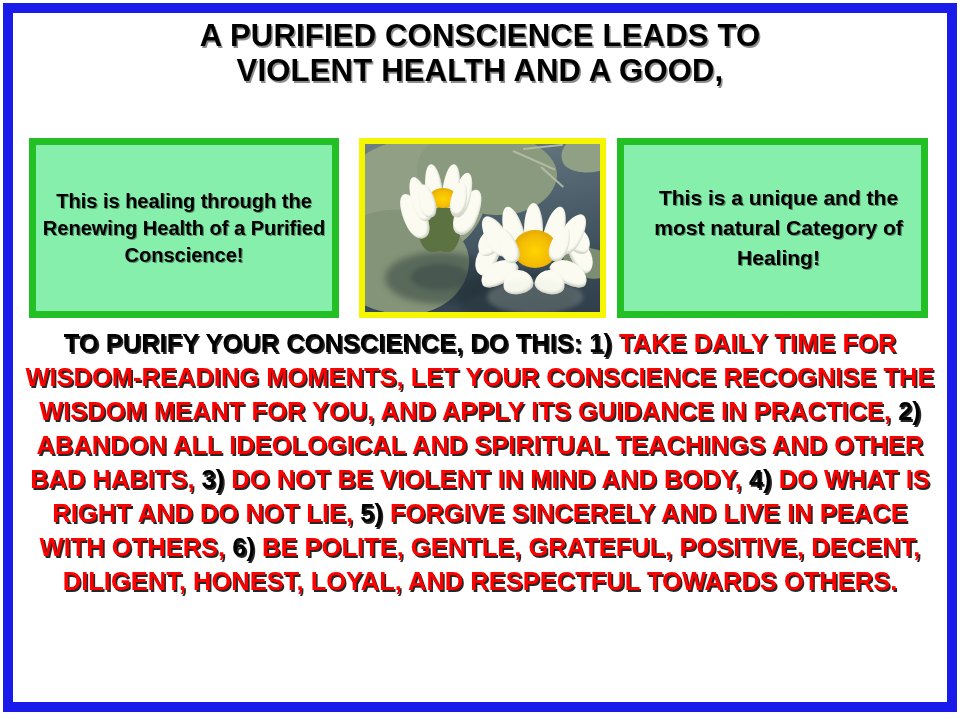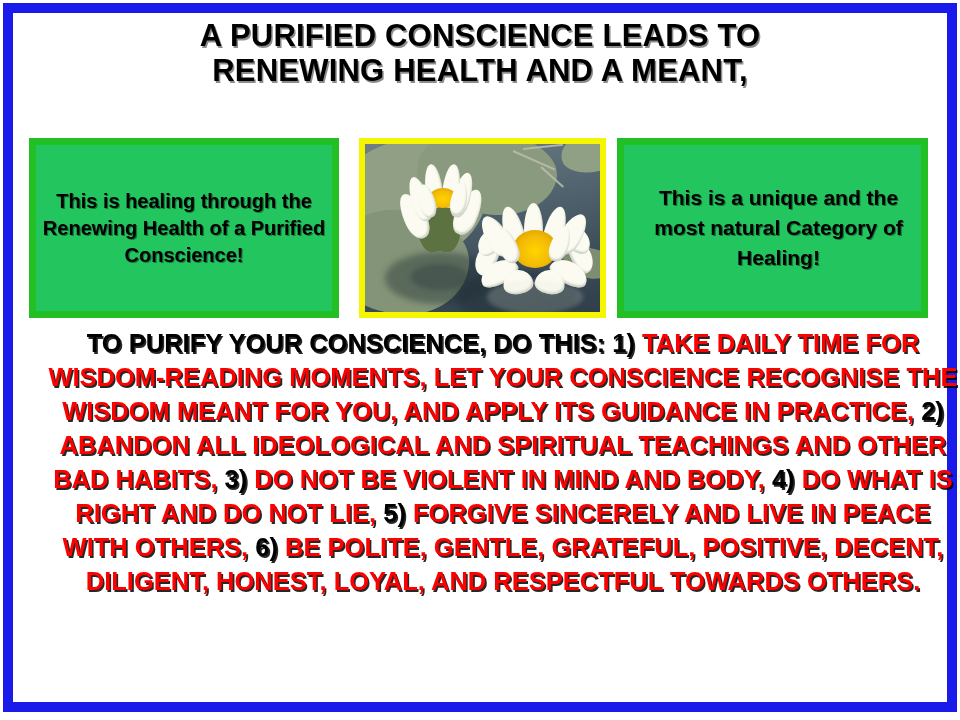--- a/index.html
+++ b/index.html
@@ -46,21 +46,21 @@
     position:absolute;
     left:0; top:138px;
     width:960px; height:182px;
   }
 
   .green-box {
     position:absolute;
     top:0;
     height:180px;
     border:7px solid #22c024;
-    background:#22c55e;
+    background:#86efac;
     display:flex;
     align-items:center;
     justify-content:center;
   }
   #left-green-box  { left:29px;  width:310px; }
   #right-green-box { left:617px; width:311px;padding-left:12px; }
 
   .green-box-text {
     text-align:center;
     font-family:"Liberation Sans", sans-serif;
@@ -160,35 +160,34 @@
     left:22px; top:326px;
     width:916px;
     text-align:center;
     font-family:"Liberation Sans", sans-serif;
     font-weight:bold;
     font-size:25.5px;
     line-height:34px;
     color:#ff0000;
     text-shadow:1.6px 1.6px 0 rgba(0,0,0,0.85);
     white-space:pre-wrap;
-    margin-left:23px;
   }
   #body-text .lead { color:#000000; }
   #body-text .num  { color:#000000; }
 </style>
 </head>
 <body>
 
 <div id="poster">
 
   <div id="blue-frame"></div>
 
   <div id="headline">
     <span class="hl-line">A PURIFIED CONSCIENCE LEADS TO</span>
-    <span class="hl-line">RENEWING HEALTH AND A MEANT,</span>
+    <span class="hl-line">VIOLENT HEALTH AND A GOOD,</span>
   </div>
 
   <div id="middle-row">
 
     <div class="green-box" id="left-green-box">
       <div class="green-box-text">This is healing through the Renewing Health of a Purified Conscience!</div>
     </div>
 
     <div id="photo-frame">
       <div id="photo">

